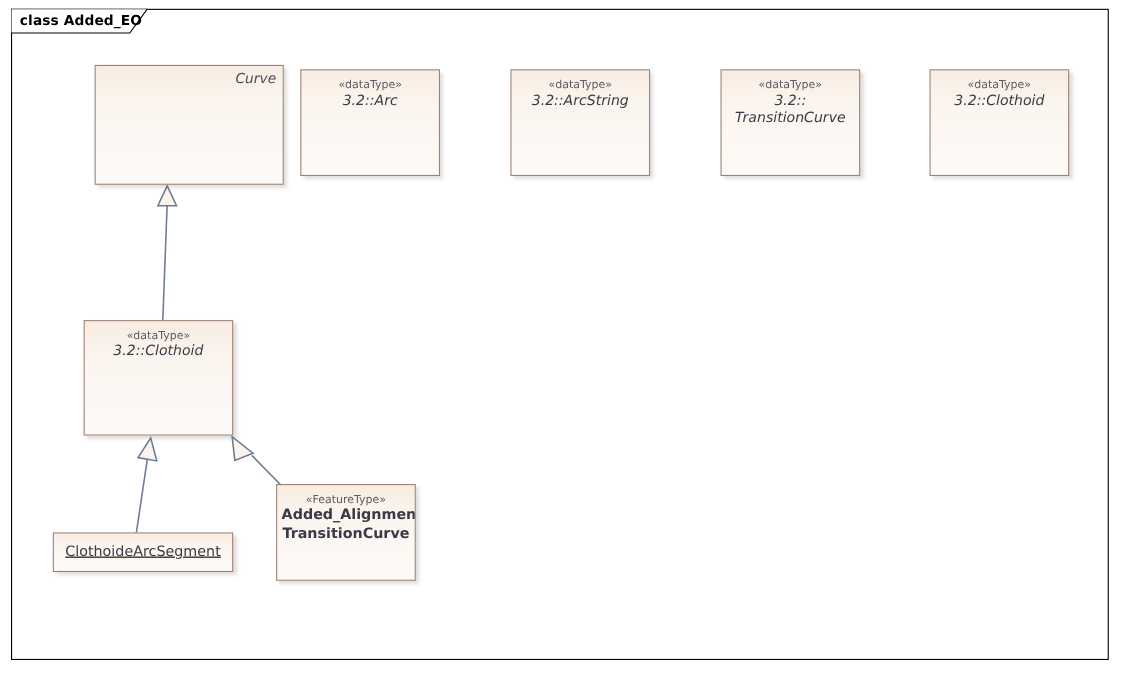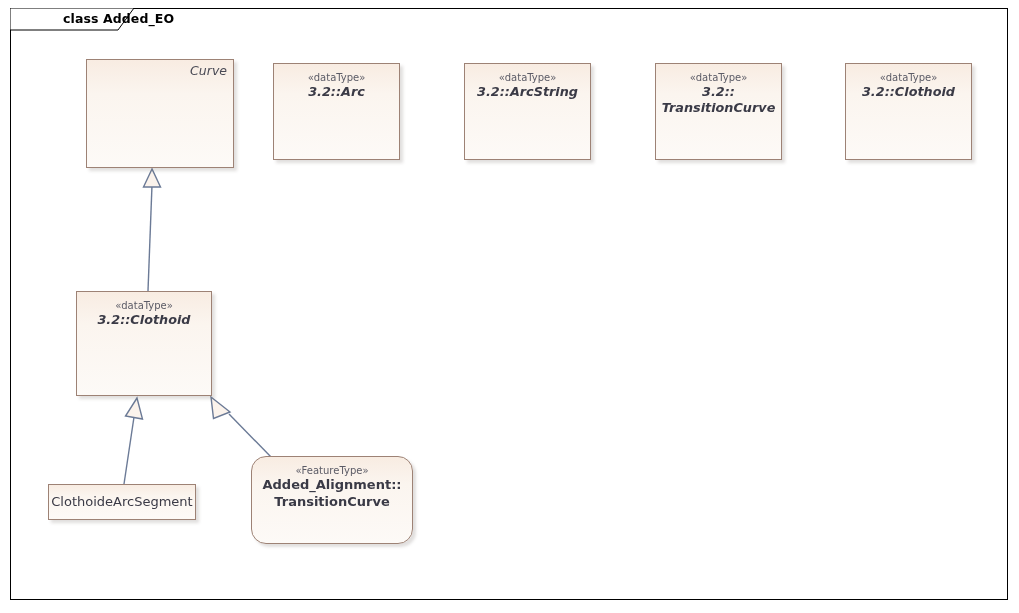--- a/index.html
+++ b/index.html
@@ -49,21 +49,20 @@
     left: 10px;
     top: 8px;
     height: 22px;
     line-height: 22px;
     padding-left: 8px;
     font-size: 12.5px;
     font-weight: bold;
     color: #000000;
     white-space: nowrap;
     letter-spacing: 0.1px;
-    margin-left: 45px;
   }
 
   
   #connectors {
     position: absolute;
     left: 0; top: 0;
     width: 1019px;
     height: 613px;
     pointer-events: none;
   }
@@ -91,21 +90,21 @@
     line-height: 1.25;
   }
   .stereotype {
     font-size: 10px;
     color: #5b5b66;
     line-height: 1.3;
     white-space: pre-line;
   }
   .cls-name {
     font-size: 12.8px;
-    font-weight: bold;
+    font-weight: normal;
     color: #3a3a46;
     line-height: 1.27;
     white-space: pre-line;
     padding: 0 4px;
   }
   .cls-name.italic {
     font-style: italic;
   }
   .cls-name.plain {
     font-weight: normal;
@@ -146,21 +145,21 @@
     <g>
       <path d="M 124,484 L 134,417" fill="none" stroke="#6b7a96" stroke-width="1.4"></path>
       <path d="M 137,398 L 125.5,416 L 142.5,419 Z" fill="#fbf3ec" stroke="#6b7a96" stroke-width="1.4" stroke-linejoin="miter"></path>
     </g>
     <g>
       <path d="M 272,458 L 229,414" fill="none" stroke="#6b7a96" stroke-width="1.4"></path>
       <path d="M 211,397 L 213.5,418.5 L 230,412 Z" fill="#fbf3ec" stroke="#6b7a96" stroke-width="1.4" stroke-linejoin="miter"></path>
     </g>
   </svg>
 
-  <div class="uml-class" id="cls-spiral" style="left:86px; top:59px; width:148px; height:109px;text-decoration:underline;">
+  <div class="uml-class" id="cls-spiral" style="left:86px; top:59px; width:172px; height:109px;text-decoration:underline;">
     <div class="corner-label">Curve</div>
   </div>
 
   <div class="uml-class" id="cls-arc" style="left:273px; top:63px; width:127px; height:97px;">
     <div class="uml-body">
       <div class="stereotype">«dataType»</div>
       <div class="cls-name italic">3.2::Arc</div>
     </div>
   </div>
 
@@ -186,27 +185,27 @@
     </div>
   </div>
 
   <div class="uml-class" id="cls-clothoid" style="left:76px; top:291px; width:136px; height:105px;">
     <div class="uml-body">
       <div class="stereotype">«dataType»</div>
       <div class="cls-name italic">3.2::Clothoid</div>
     </div>
   </div>
 
-  <div class="uml-class no-stereo" id="cls-clothoidearcsegment" style="left:48px; top:484px; width:148px; height:36px;">
+  <div class="uml-class no-stereo" id="cls-clothoidearcsegment" style="left:48px; top:484px; width:164px; height:36px;text-decoration:underline;">
     <div class="uml-body">
       <div class="cls-name plain">ClothoideArcSegment</div>
     </div>
   </div>
 
-  <div class="uml-class" id="cls-transitioncurve" style="left:251px; top:456px; width:162px; height:88px;border-radius:15px;">
+  <div class="uml-class" id="cls-transitioncurve" style="left:251px; top:440px; width:127px; height:88px;">
     <div class="uml-body">
       <div class="stereotype">«FeatureType»</div>
       <div class="cls-name plain" style="font-weight:bold;">Added_Alignment::
 TransitionCurve</div>
     </div>
   </div>
 
 </div>
 
 </body></html>

